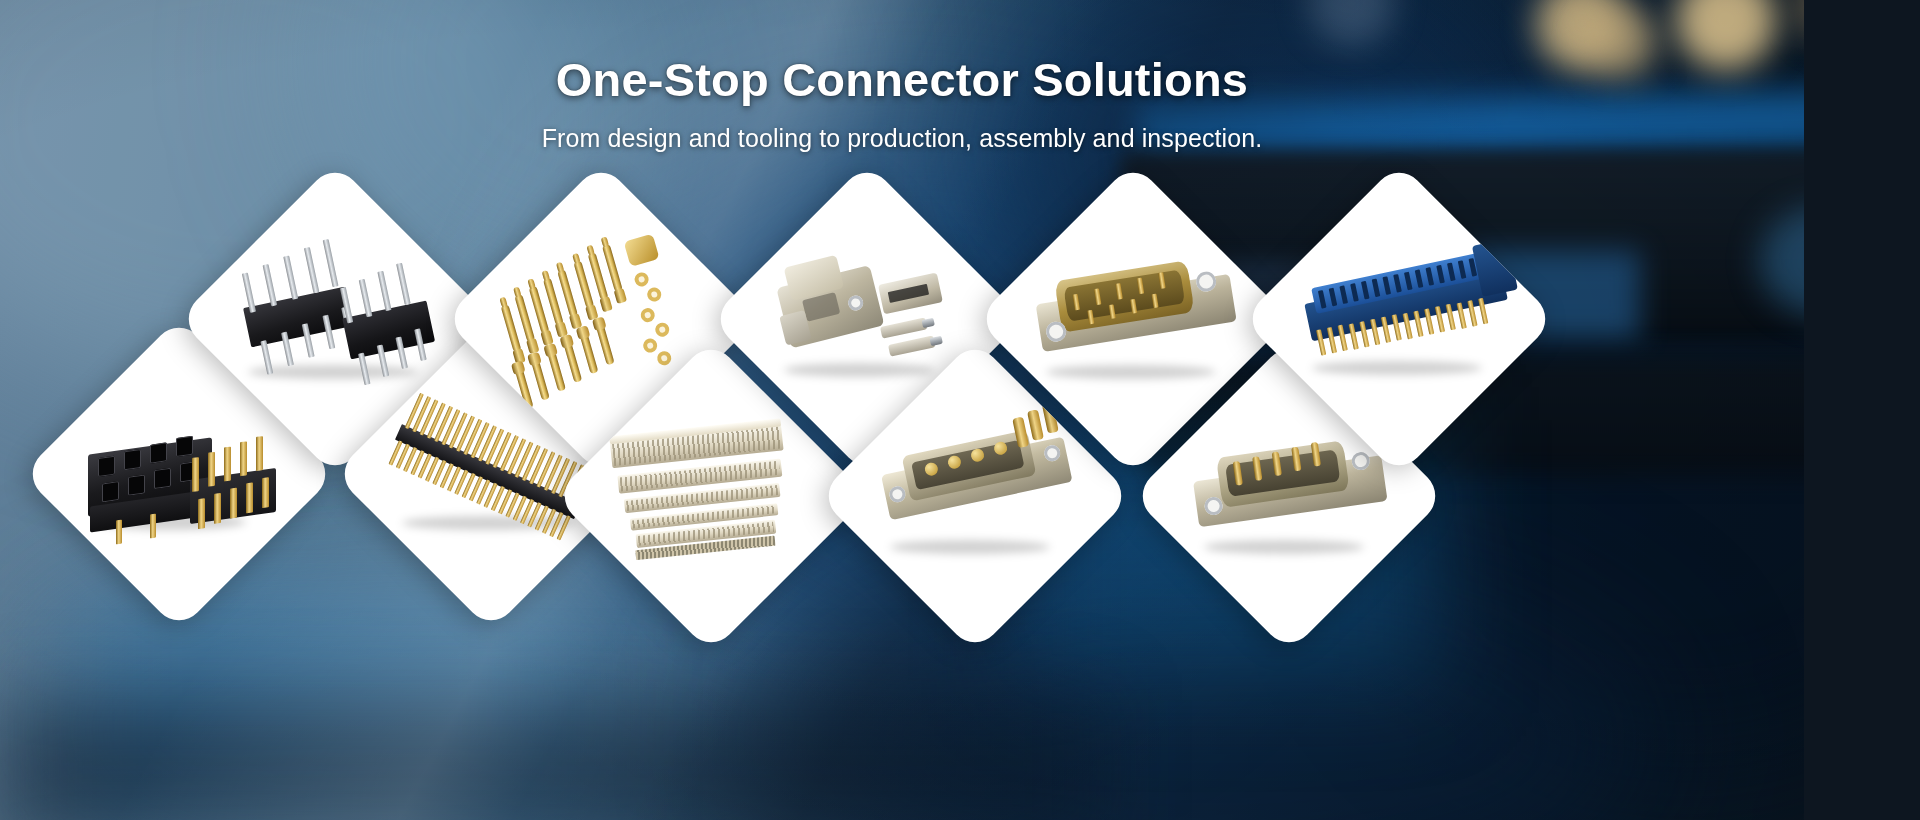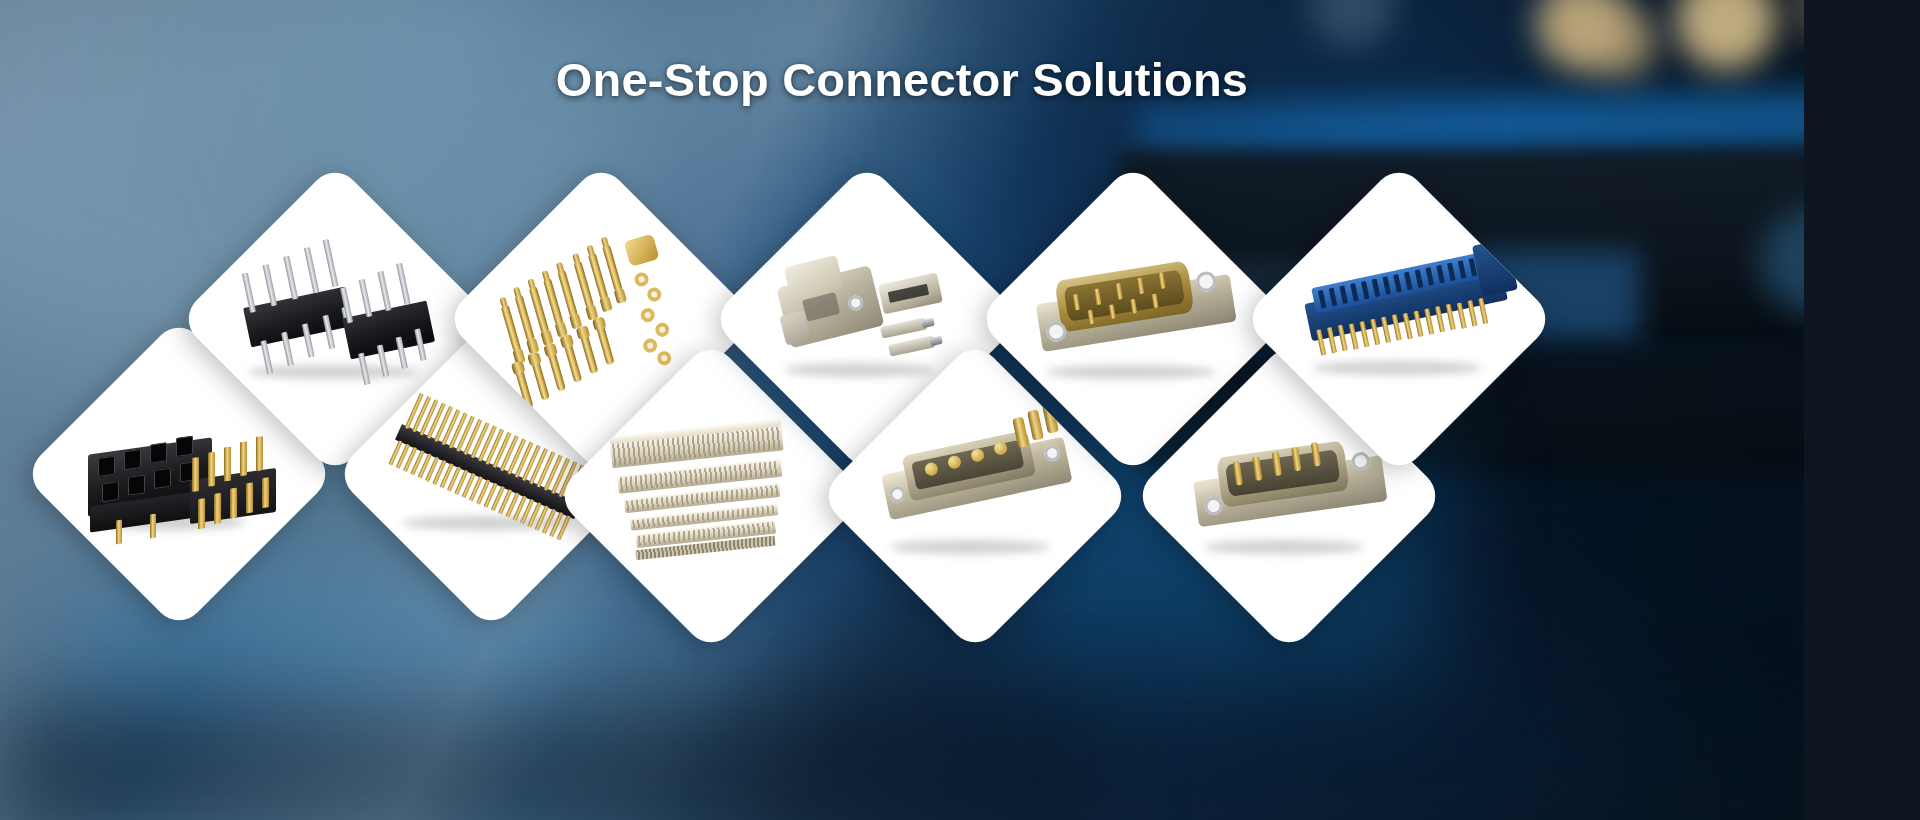--- a/index.html
+++ b/index.html
@@ -251,20 +251,21 @@
   <div class="bg-teal-1"></div>
   <div class="bg-teal-2"></div>
   <div class="bg-dark-bottom"></div>
 
   <div class="bg-sheen"></div>
   <div class="bg-sheen2"></div>
   <div class="bg-vignette"></div>
 
   <div class="headings">
     <h1 class="headline">One-Stop Connector Solutions</h1>
+    <p class="subhead">From design and tooling to production, assembly and inspection.</p>
   </div>
 
   <div id="tiles">
 
     <div class="tile" style="left:68px; top:363px;">
       <div class="tile-inner">
         <div class="tile-art">
           <div class="shadow-soft" style="left:24px; top:120px; width:150px; height:16px;"></div>
 
           <div class="blk" style="left:16px; top:52px; width:124px; height:62px;

